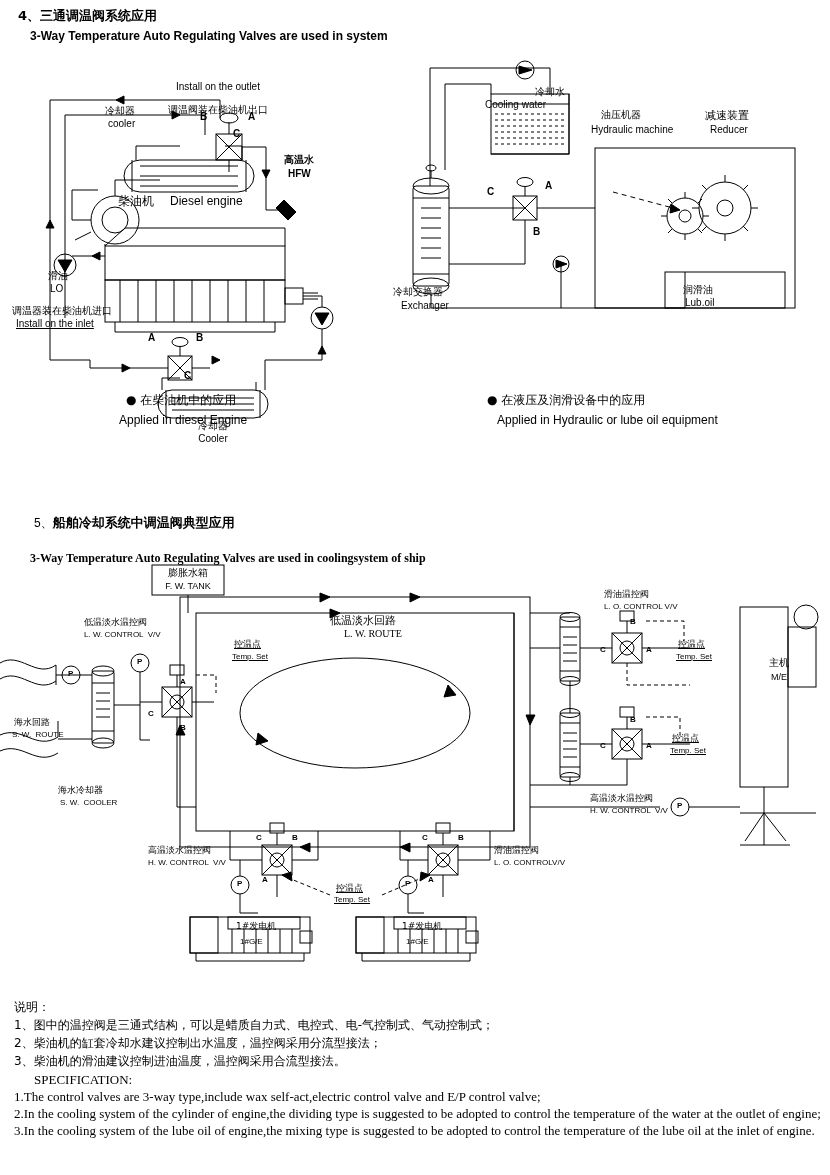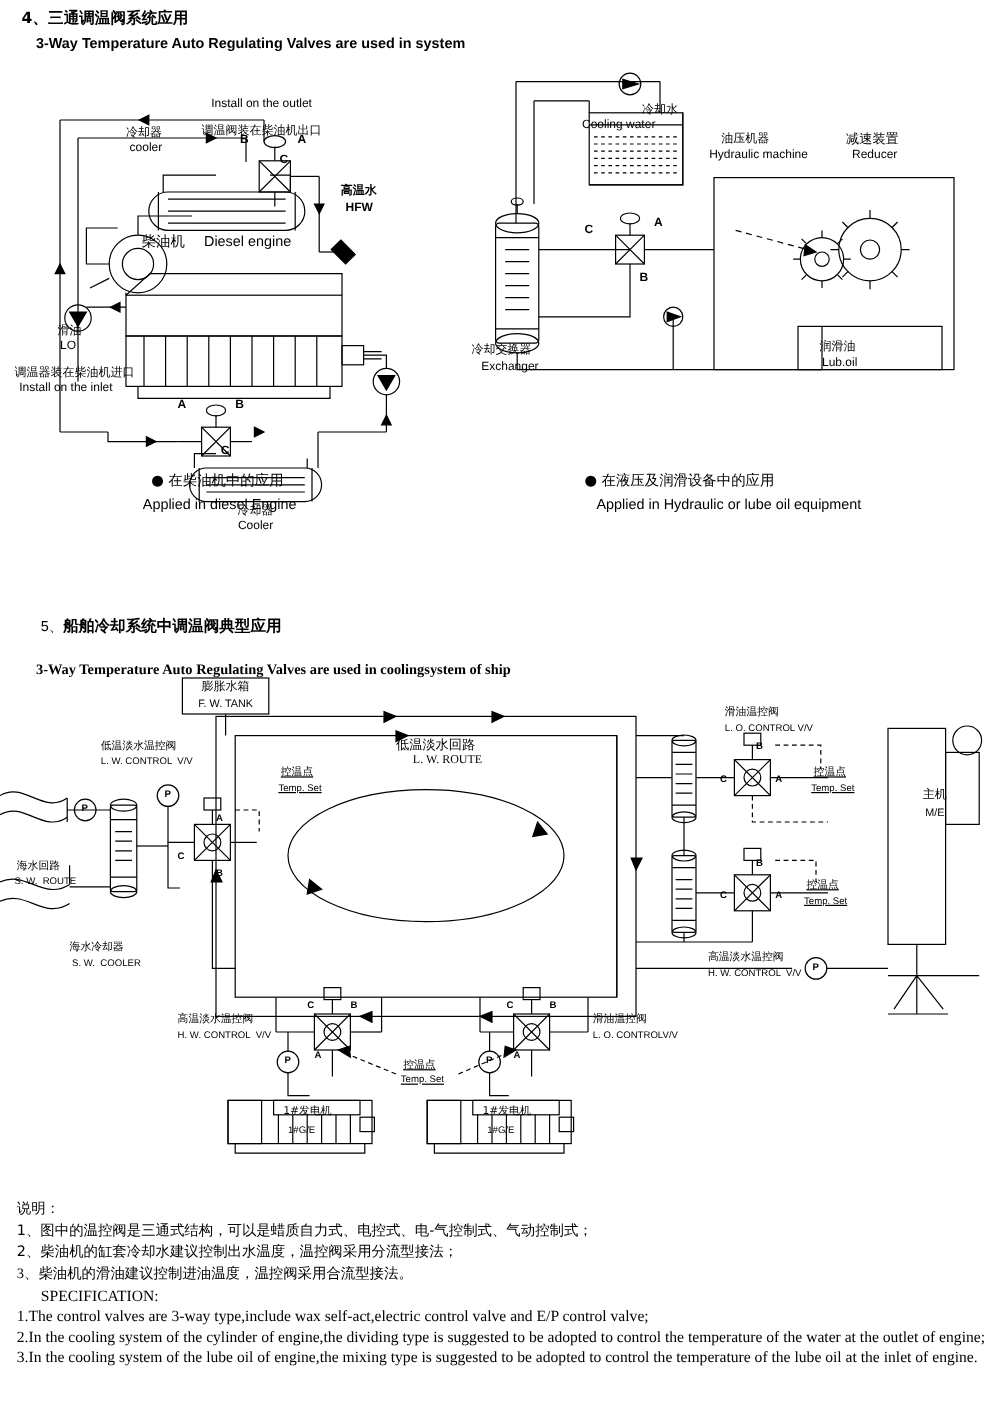--- a/index.html
+++ b/index.html
@@ -150,21 +150,21 @@
     <div class="abs cn t10 bold" style="left:264px; top:94px;">高温水</div>
     <div class="abs t10 bold" style="left:268px; top:108px;">HFW</div>
 
     <div class="abs cn t12" style="left:98px; top:134px;">柴油机</div>
     <div class="abs t12" style="left:150px; top:134px;">Diesel engine</div>
 
     <div class="abs cn t10" style="left:28px; top:210px;">滑油</div>
     <div class="abs t10" style="left:30px; top:223px;">LO</div>
 
     <div class="abs cn t10" style="left:-8px; top:245px;">调温器装在柴油机进口</div>
-    <div class="abs t10" style="left:-4px; top:258px;">Install on the inlet</div>
+    <div class="abs t10" style="left:-4px; top:258px;text-decoration:underline;">Install on the inlet</div>
 
     <div class="abs t10 bold" style="left:128px; top:272px;">A</div>
     <div class="abs t10 bold" style="left:176px; top:272px;">B</div>
     <div class="abs t10 bold" style="left:164px; top:310px;">C</div>
 
     <div class="abs cn t10 ctr" style="left:163px; top:360px; width:60px;">冷却器</div>
     <div class="abs t10 ctr" style="left:163px; top:373px; width:60px;">Cooler</div>
   </div>
 
   <div class="abs cn t12" style="left:126px; top:393px;">● 在柴油机中的应用</div>
@@ -490,20 +490,20 @@
     <div class="abs t8 bold" style="left:137px; top:112px;">P</div>
     <div class="abs t8 bold" style="left:677px; top:256px;">P</div>
     <div class="abs t8 bold" style="left:237px; top:334px;">P</div>
     <div class="abs t8 bold" style="left:405px; top:334px;">P</div>
   </div>
 
   <div class="abs" style="left:14px; top:1000px; width:806px;">
     <div class="cn t12">说明：</div>
     <div class="cn t12" style="margin-top:3px;">1、图中的温控阀是三通式结构，可以是蜡质自力式、电控式、电-气控制式、气动控制式；</div>
     <div class="cn t12" style="margin-top:3px;">2、柴油机的缸套冷却水建议控制出水温度，温控阀采用分流型接法；</div>
-    <div class="cn t12" style="margin-top:3px;font-family:Liberation Serif, serif;">3、柴油机的滑油建议控制进油温度，温控阀采用合流型接法。</div>
+    <div class="cn t12" style="margin-top:3px;">3、柴油机的滑油建议控制进油温度，温控阀采用合流型接法。</div>
     <div class="serif t13" style="margin-top:3px;margin-left:20px;">SPECIFICATION:</div>
     <div class="serif t13 spec-block" style="margin-top:1px;">1.The control valves are 3-way type,include wax self-act,electric control valve and E/P control valve;</div>
     <div class="serif t13 spec-block" style="margin-top:1px;">2.In the cooling system of the cylinder of engine,the dividing type is suggested to be adopted to control the temperature of the water at the outlet of engine;</div>
     <div class="serif t13 spec-block" style="margin-top:1px;">3.In the cooling system of the lube oil of engine,the mixing type is suggested to be adopted to control the temperature of the lube oil at the inlet of engine.</div>
   </div>
 
 </div>
 
 </body></html>

